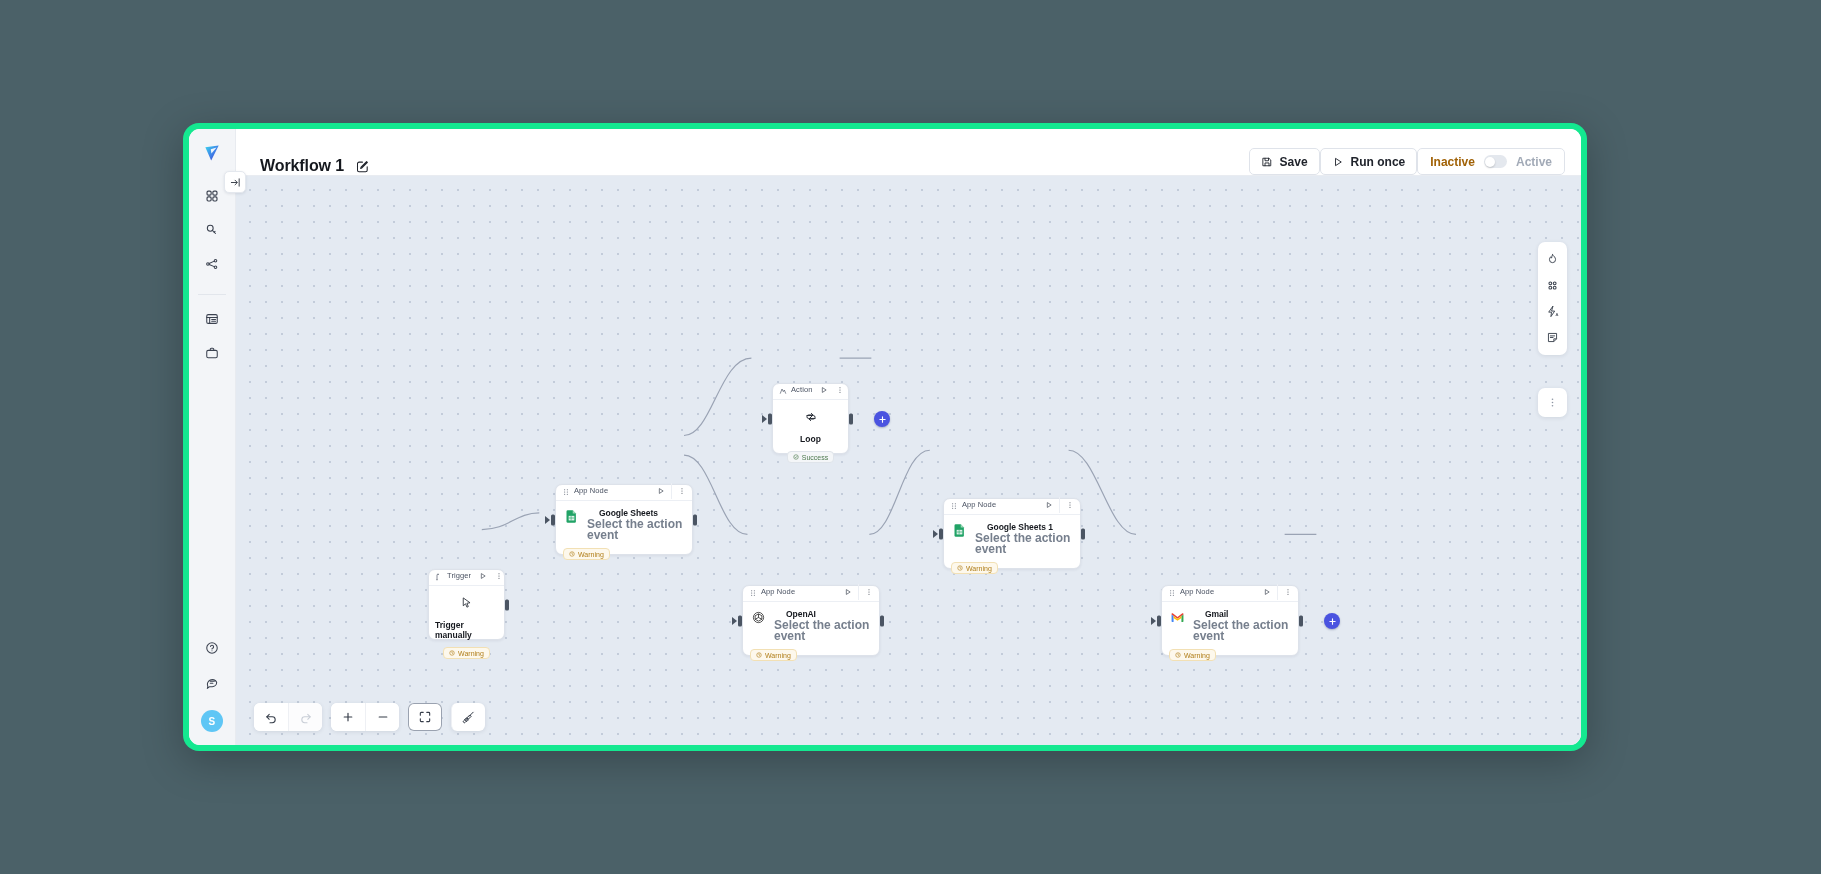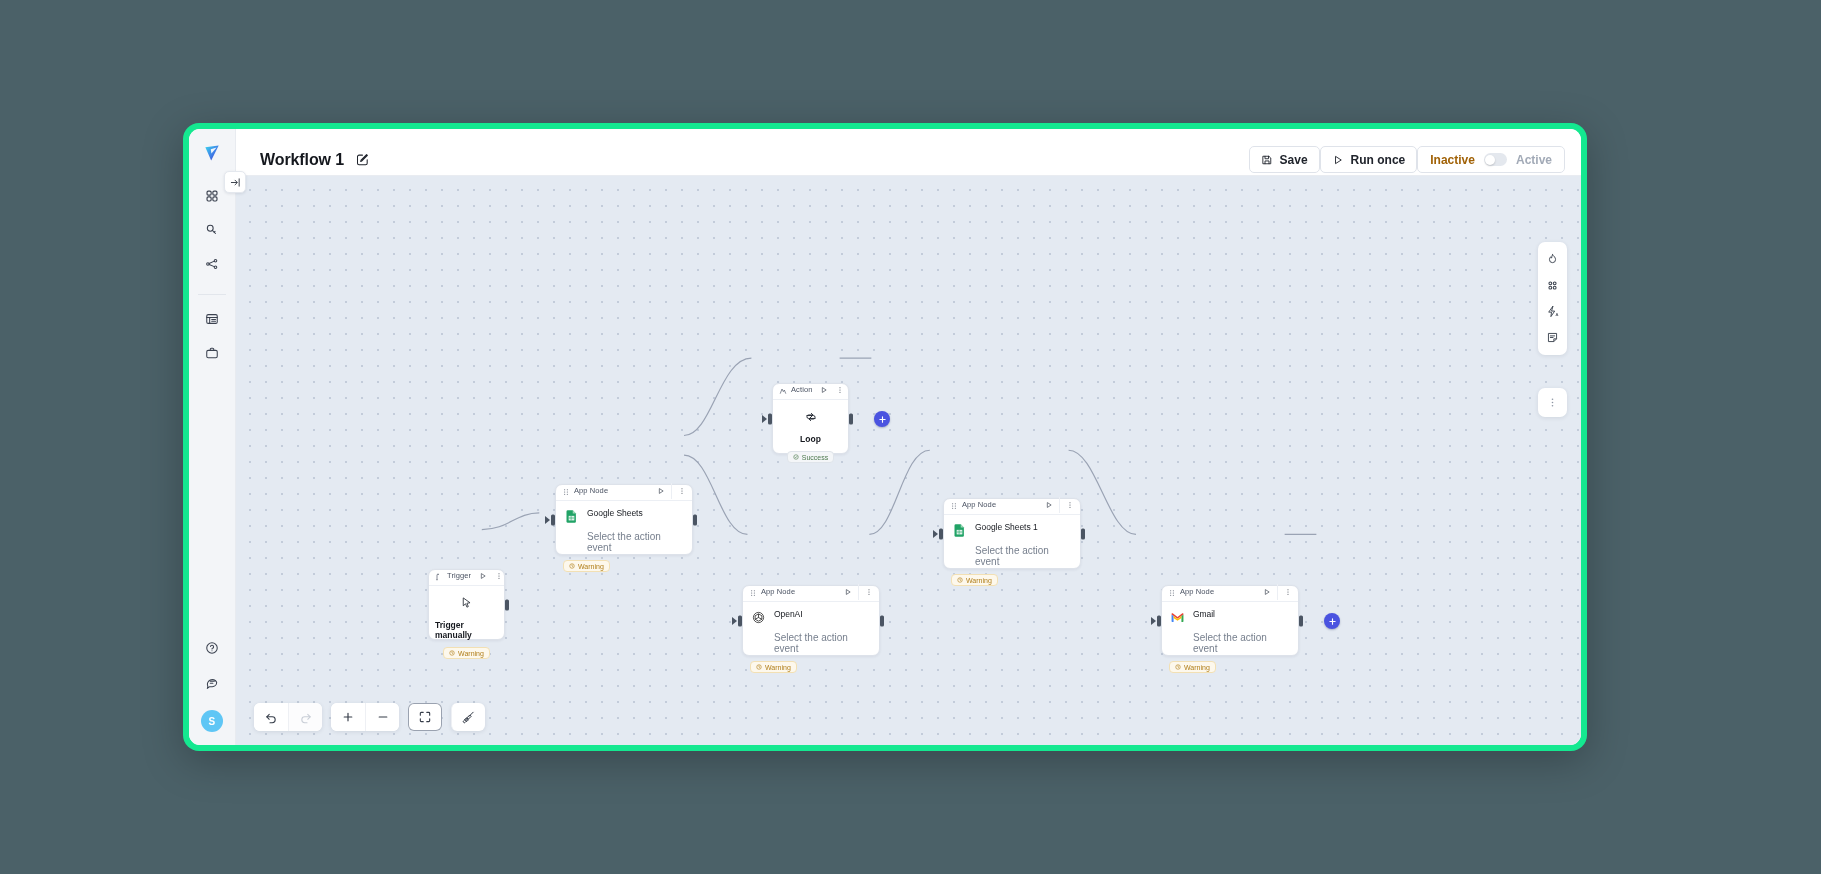--- a/index.html
+++ b/index.html
@@ -86,21 +86,21 @@
     display:flex;flex-direction:column;
     position:relative;
     min-width:0;
   }
 
   
   .topbar{
     height:47px;
     background:#fff;
     border-bottom:1px solid #e9ecf1;
-    display:flex;align-items:center;
+    display:flex;align-items:flex-end;
     padding:15px 16px 0 24px;
     flex:0 0 47px;
     position:relative;
     z-index:20;
   }
   .wf-title{
     font-size:16px;font-weight:700;color:#15181e;letter-spacing:-.1px;
   }
   .edit-icon{
     margin-left:9px;width:18px;height:18px;display:flex;align-items:center;justify-content:center;
@@ -176,22 +176,22 @@
     color:#3d4450;cursor:pointer;border-radius:3px;
   }
   .head-div{width:1px;height:16px;background:#eceff4;}
   .node-body{padding:7px 7px 6px 7px;}
   .node-row{display:flex;align-items:flex-start;gap:7px;}
   .node-logo{
     width:17px;height:17px;flex:0 0 17px;border-radius:4px;
     display:flex;align-items:center;justify-content:center;
     overflow:hidden;
   }
-  .node-name{font-size:8.5px;font-weight:400;color:#16191f;line-height:11px;letter-spacing:-.05px;}
-  .node-sub{font-size:10px;color:#767f8d;line-height:11px;margin-top:12px;}
+  .node-name{font-size:8.5px;font-weight:700;color:#16191f;line-height:11px;letter-spacing:-.05px;margin-left:12px;}
+  .node-sub{font-size:12px;color:#767f8d;line-height:11px;margin-top:0px;font-weight:bold;}
   .badge{
     display:inline-flex;align-items:center;gap:3px;
     height:12px;border-radius:4px;
     padding:0 5px;font-size:7px;font-weight:400;
     margin-top:7px;
   }
   .badge-warning{background:#fdf8ec;border:1px solid #f2e0b4;color:#b07d18;}
   .badge-success{background:#f4f6f8;border:1px solid #dfe4ea;color:#4e7a4e;}
 
   .port{

